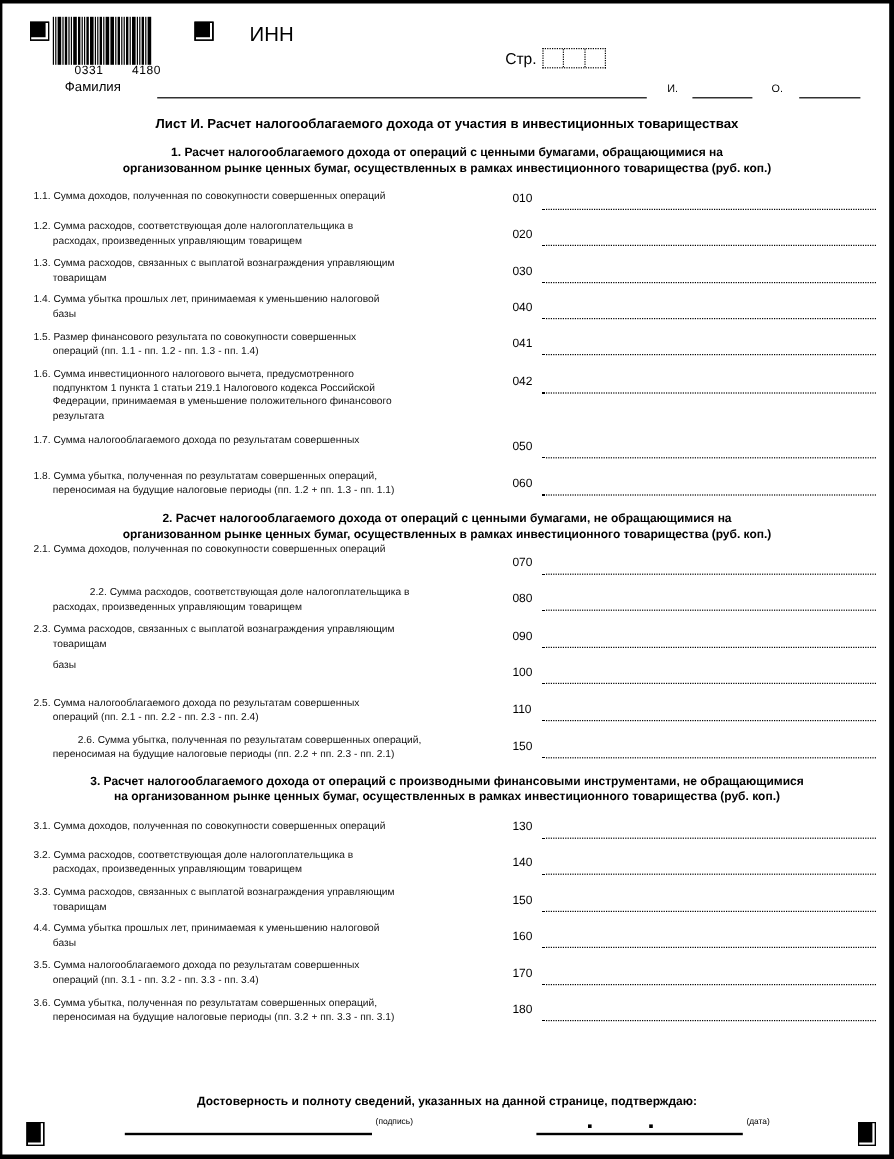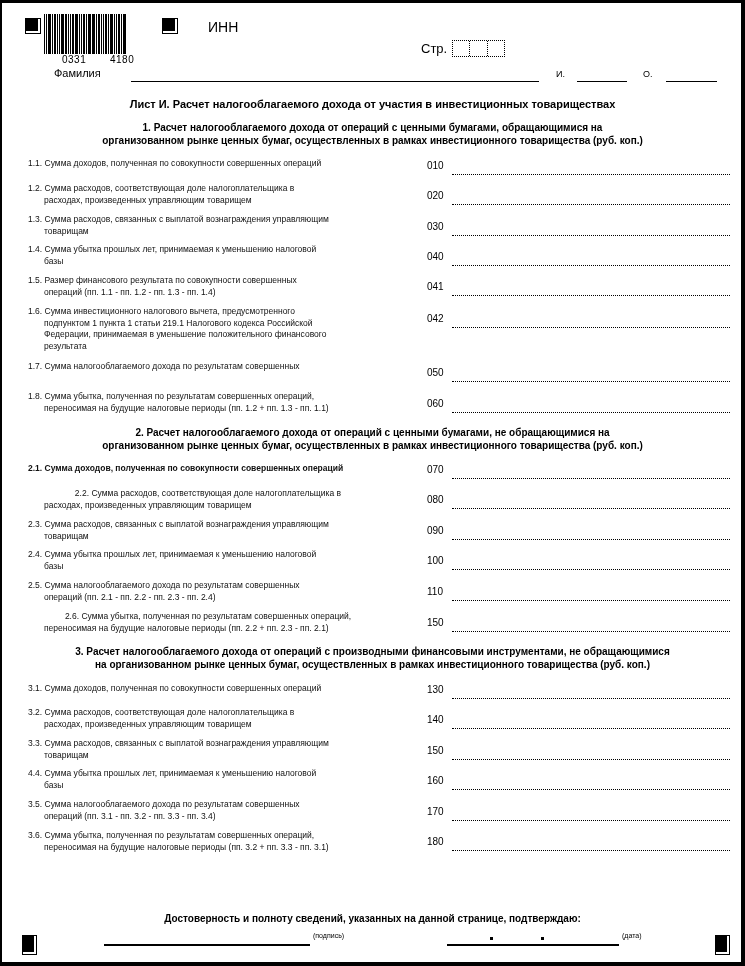--- a/index.html
+++ b/index.html
@@ -8,21 +8,21 @@
   .page { position: absolute; left: 0; top: 0; width: 739px; height: 960px;
           border-top: 3px solid #000; border-left: 2px solid #000;
           border-right: 4px solid #000; border-bottom: 4px solid #000; box-sizing: border-box; width: 745px; height: 966px; }
   .marker { position: absolute; width: 14px; height: 14px; background: #000;
             border: 1px solid #000; box-shadow: inset -2px -2px 0 #fff; }
   .marker.bl { width: 13px; height: 18px; }
   .barcode { position: absolute; left: 44px; top: 14px; height: 40px; display: flex; align-items: flex-start; }
   .barcode span { display: block; background: #000; height: 40px; margin-right: 1px; }
   .bc-num { position: absolute; top: 54px; font-size: 10px; letter-spacing: 0.5px; }
   .abs { position: absolute; }
-  .inn { left: 208px; top: 19px; font-size: 14px; }
+  .inn { left: 208px; top: 19px; font-size: 17px; }
   .str-label { left: 421px; top: 41px; font-size: 13px; }
   .str-box { left: 452px; top: 40px; width: 53px; height: 17px; border: 1px dotted #000; box-sizing: border-box; display: flex; }
   .str-box div { flex: 1; border-right: 1px dotted #000; }
   .str-box div:last-child { border-right: none; }
   .fam-label { left: 54px; top: 67px; font-size: 11px; }
   .line { position: absolute; height: 0; border-top: 1px solid #000; }
   .io-label { font-size: 9px; top: 69px; }
   .title { left: 0; width: 745px; text-align: center; top: 98px; font-size: 11px; font-weight: bold; }
   .sec-head { left: 20px; width: 705px; text-align: center; font-size: 10px; font-weight: bold; line-height: 13px; }
   .row-text { position: absolute; left: 28px; width: 360px; font-size: 8.5px; line-height: 11.5px; color: #111; }
@@ -145,39 +145,38 @@
     <div class="row-text" style="top: 391px;">
       <span style="display: block;">1.8. Сумма убытка, полученная по результатам совершенных операций,</span>
       <span class="cont" style="display: block;">переносимая на будущие налоговые периоды (пп. 1.2 + пп. 1.3 - пп. 1.1)</span>
     </div>
     <div class="code" style="top: 398px;">060</div>
     <div class="dots" style="top: 412px;"></div>
     <div class="abs sec-head" style="top: 426px;">
       <div>2. Расчет налогооблагаемого дохода от операций с ценными бумагами, не обращающимися на</div>
       <div>организованном рынке ценных бумаг, осуществленных в рамках инвестиционного товарищества (руб. коп.)</div>
     </div>
-    <div class="row-text" style="top: 463px; font-weight: bold;">
+    <div class="row-text" style="top: 452px;">
       <span style="display: block;">2.1. Сумма доходов, полученная по совокупности совершенных операций</span>
     </div>
     <div class="code" style="top: 464px;">070</div>
     <div class="dots" style="top: 478px;"></div>
     <div class="row-text" style="top: 488px;">
       <span style="display: block; text-align: center;">2.2. Сумма расходов, соответствующая доле налогоплательщика в</span>
       <span class="cont" style="display: block;">расходах, произведенных управляющим товарищем</span>
     </div>
     <div class="code" style="top: 494px;">080</div>
     <div class="dots" style="top: 508px;"></div>
     <div class="row-text" style="top: 519px;">
       <span style="display: block;">2.3. Сумма расходов, связанных с выплатой вознаграждения управляющим</span>
       <span class="cont" style="display: block;">товарищам</span>
     </div>
     <div class="code" style="top: 525px;">090</div>
     <div class="dots" style="top: 539px;"></div>
     <div class="row-text" style="top: 549px;">
-      <span style="display: block;">2.4. Сумма убытка прошлых лет, принимаемая к уменьшению налоговой</span>
       <span class="cont" style="display: block;">базы</span>
     </div>
     <div class="code" style="top: 555px;">100</div>
     <div class="dots" style="top: 569px;"></div>
     <div class="row-text" style="top: 580px;">
       <span style="display: block;">2.5. Сумма налогооблагаемого дохода по результатам совершенных</span>
       <span class="cont" style="display: block;">операций (пп. 2.1 - пп. 2.2 - пп. 2.3 - пп. 2.4)</span>
     </div>
     <div class="code" style="top: 586px;">110</div>
     <div class="dots" style="top: 600px;"></div>

